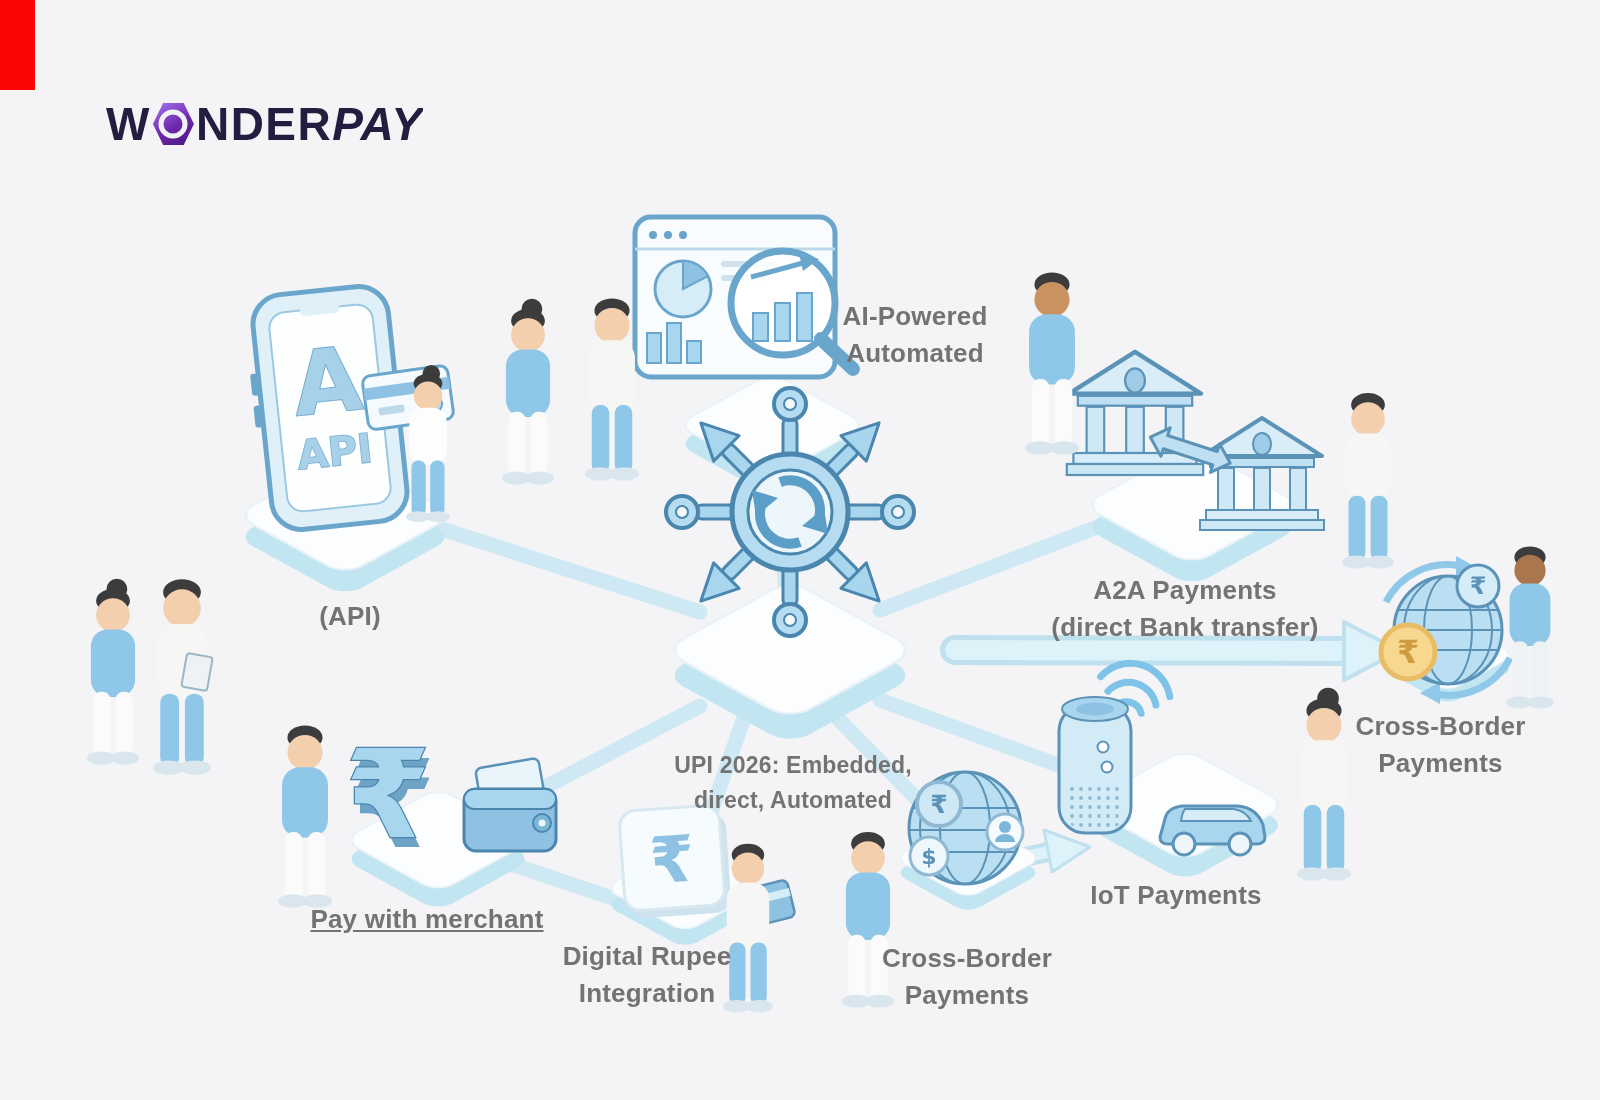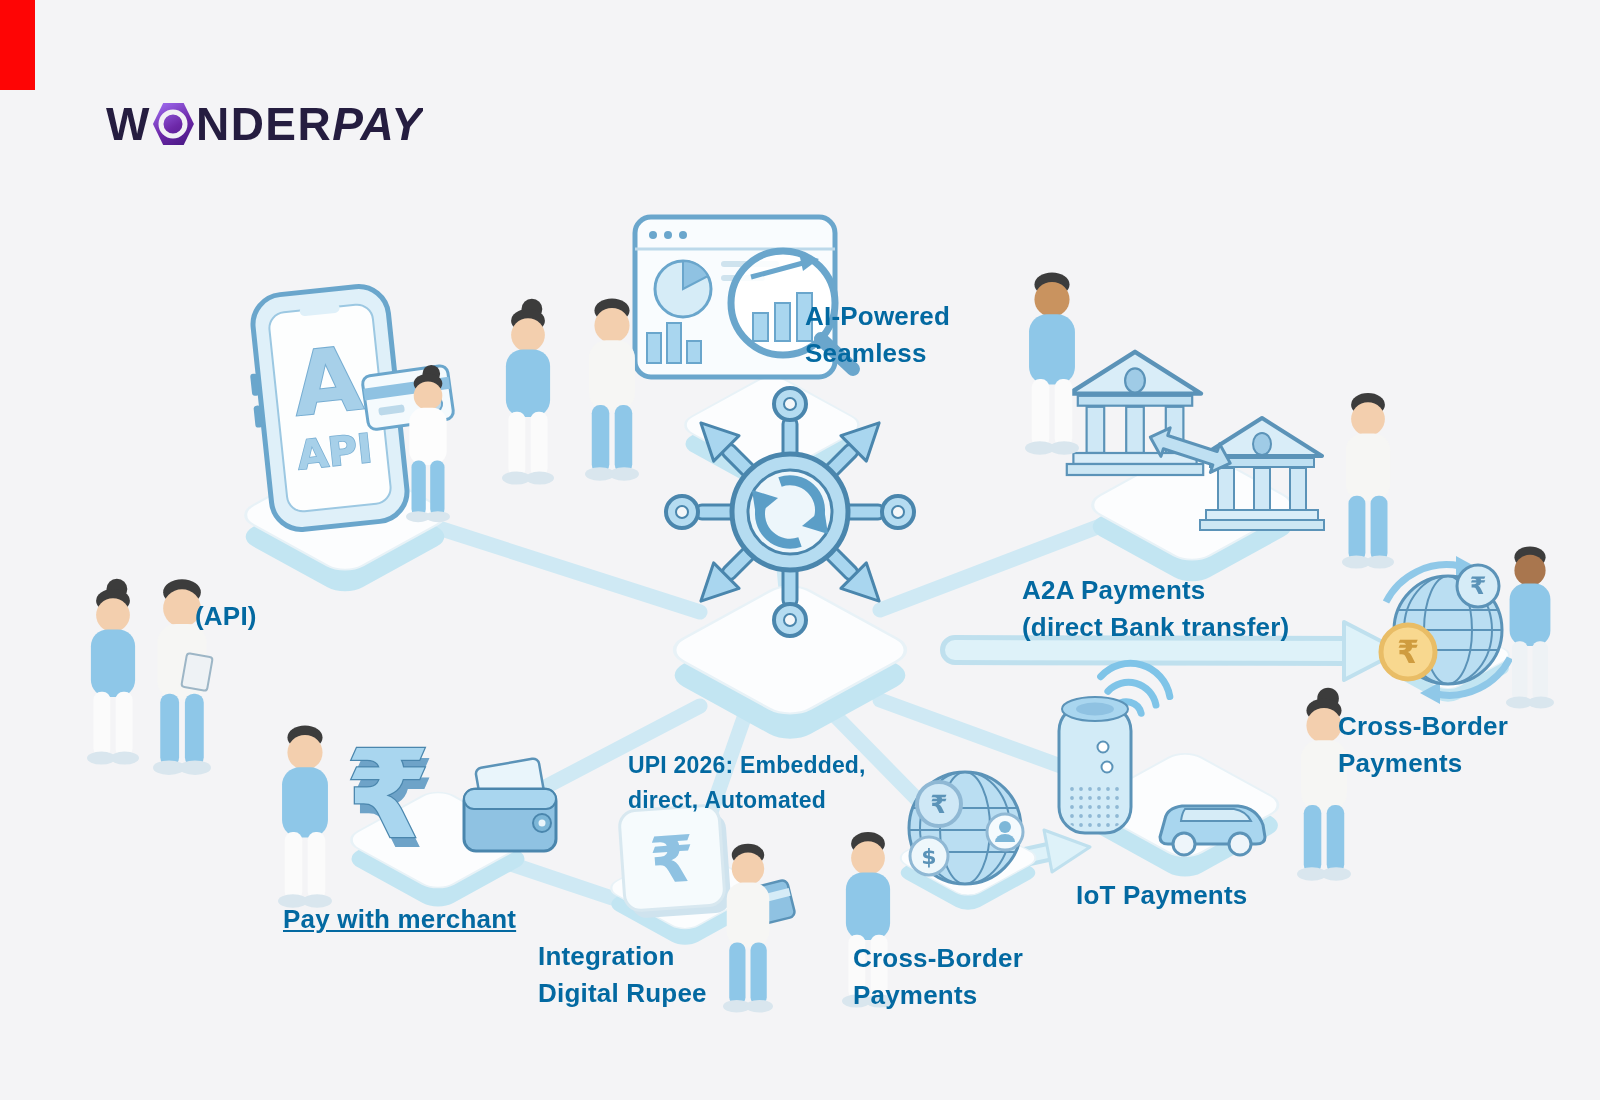--- a/index.html
+++ b/index.html
@@ -20,22 +20,22 @@
        clip-path:polygon(25% 2%,75% 2%,100% 50%,75% 98%,25% 98%,0 50%);}
   .hex-ring{position:absolute;left:50%;top:50%;width:19px;height:19px;border:5px solid #f2f1f4;
        border-radius:50%;transform:translate(-50%,-50%);}
   .lg-pay{font-weight:800;letter-spacing:1px;
        background:linear-gradient(300deg,#7c3aed 0 11%,#251d40 11%);
        -webkit-background-clip:text;background-clip:text;color:transparent;font-style:italic;}
   
   .scene{position:absolute;left:0;top:0;}
   .scene text{font-family:"DejaVu Sans","Liberation Sans",sans-serif;}
   
-  .label{position:absolute;font-weight:700;font-size:26px;color:#0369a1;
-         line-height:1.42;letter-spacing:.2px;}
+  .label{position:absolute;font-weight:700;font-size:26px;color:#737373;
+         text-align:center;line-height:1.42;letter-spacing:.2px;}
   .label--center{font-size:23px;line-height:1.5;}
   .lab-embedded{left:195px;top:598px;width:310px;}
   .lab-insights{left:805px;top:298px;width:220px;}
   .lab-a2a{left:1022px;top:564px;width:326px;margin-top:8px;}
   .lab-cbright{left:1338px;top:708px;width:205px;}
   .lab-iot{left:1076px;top:877px;width:200px;}
   .lab-cbbottom{left:853px;top:940px;width:228px;}
   .lab-digital{left:538px;top:938px;width:218px;}
   .lab-merchant{left:283px;top:901px;width:288px;text-decoration:underline;}
   .lab-center{left:628px;top:748px;width:330px;}
@@ -310,40 +310,40 @@
     <use href="#person" transform="translate(748,1010) scale(1.25)" style="--top:#f6f6f4;--pants:#8ec7e8"></use>
     <use href="#person" transform="translate(868,1005) scale(1.3)" style="--top:#8ec7e8;--pants:#fbfbfb"></use>
     <use href="#person-bun" transform="translate(1324,878) scale(1.35)" style="--top:#f6f6f4;--pants:#8ec7e8"></use>
   </svg>
 
   <div class="label lab-embedded">
     <div>(API)</div>
   </div>
   <div class="label lab-insights">
     <div>AI-Powered</div>
-    <div>Seamless</div>
+    <div>Automated</div>
   </div>
   <div class="label lab-a2a">
     <div>A2A Payments</div>
     <div>(direct Bank transfer)</div>
   </div>
   <div class="label lab-cbright">
     <div>Cross-Border</div>
     <div>Payments</div>
   </div>
   <div class="label lab-iot">
     <div>IoT Payments</div>
   </div>
   <div class="label lab-cbbottom">
     <div>Cross-Border</div>
     <div>Payments</div>
   </div>
   <div class="label lab-digital">
+    <div>Digital Rupee</div>
     <div>Integration</div>
-    <div>Digital Rupee</div>
   </div>
   <div class="label lab-merchant">
     <div>Pay with merchant</div>
   </div>
   <div class="label label--center lab-center">
     <div>UPI 2026: Embedded,</div>
     <div>direct, Automated</div>
   </div>
 
 </div>

